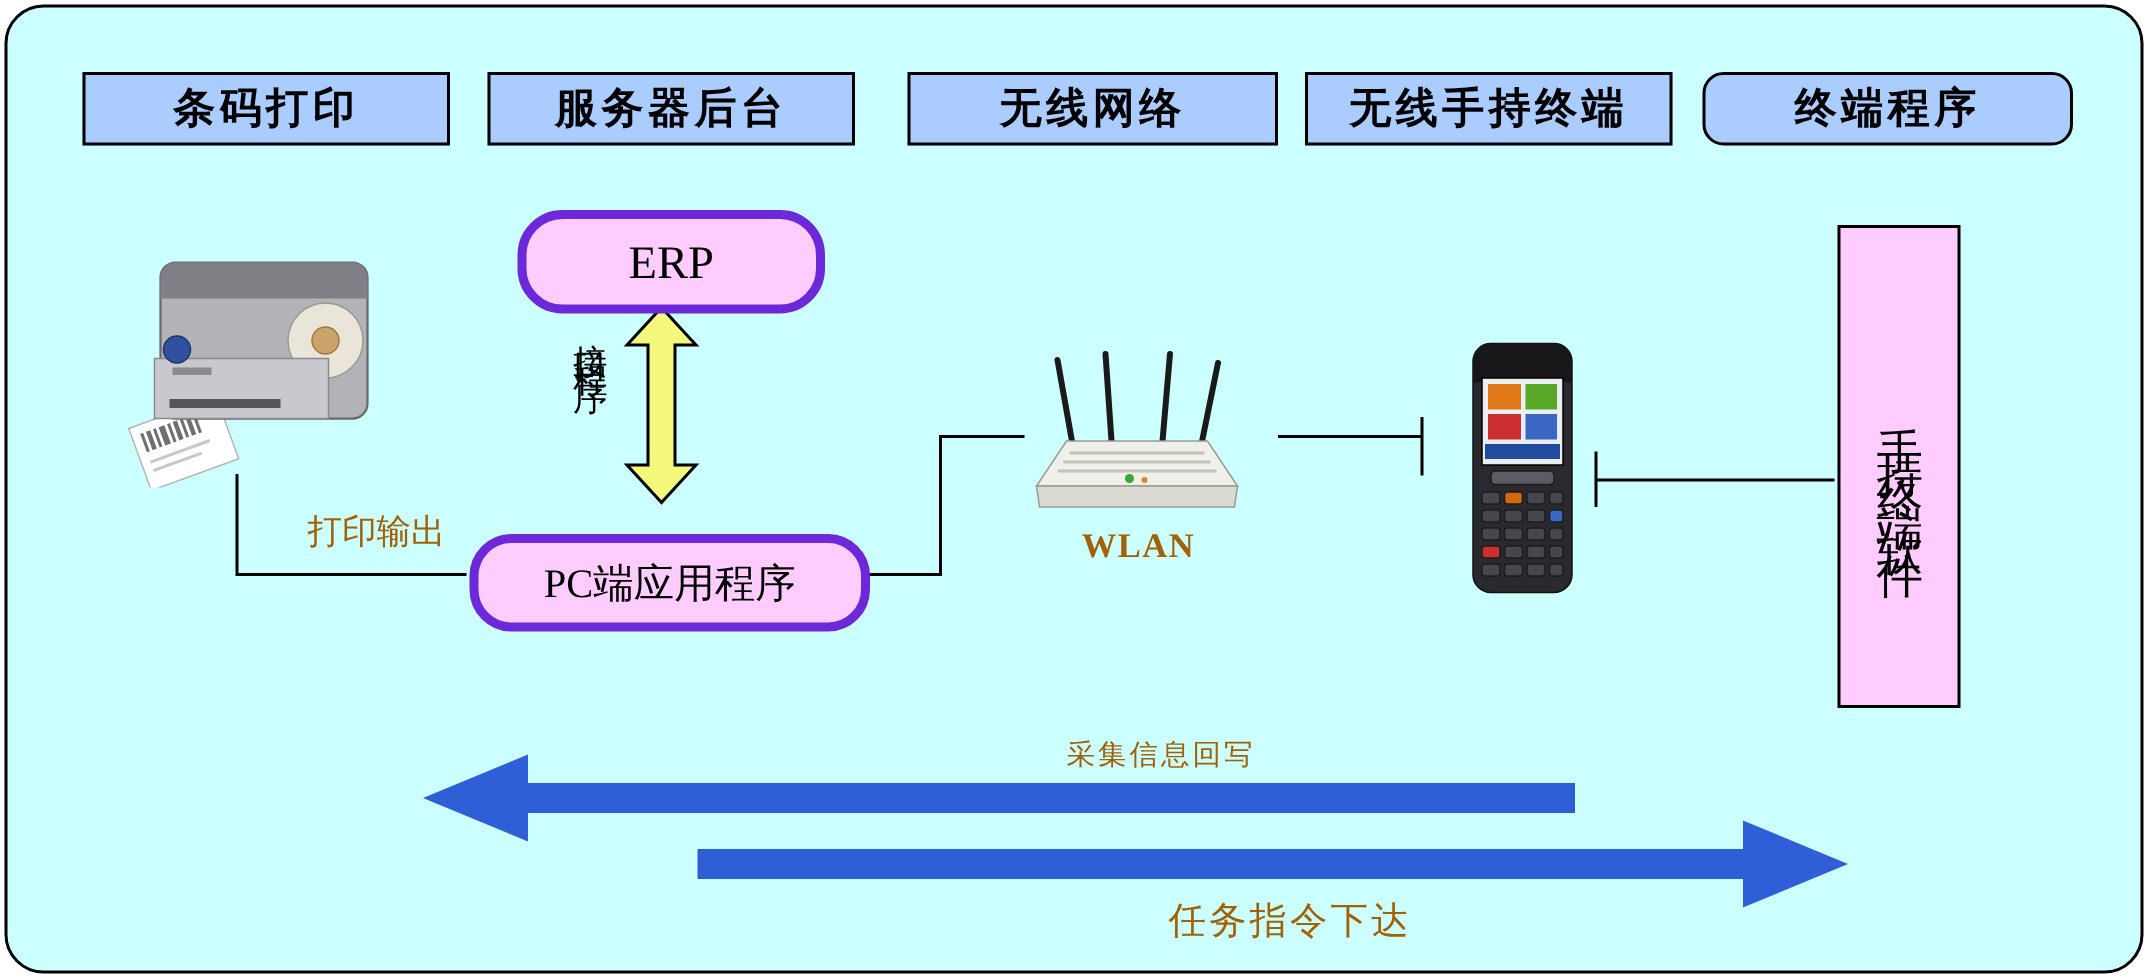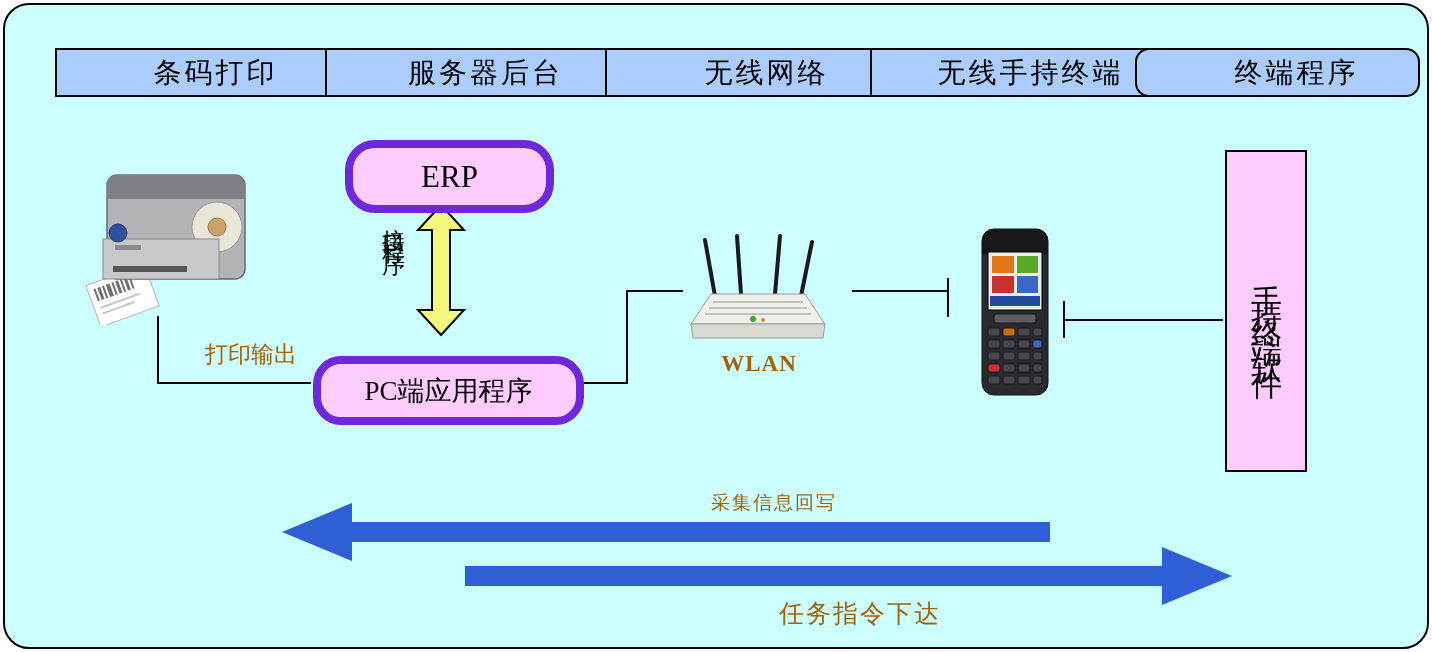--- a/index.html
+++ b/index.html
@@ -9,24 +9,24 @@
     overflow:hidden; background:#ffffff;
   }
   .board {
     position:absolute; left:3px; top:3px; width:1422px; height:642px;
     background:#CCFFFF; border:2px solid #000; border-radius:26px;
   }
   .overlay { position:absolute; left:0; top:0; z-index:1; }
   .hdr {
     position:absolute; top:48px; height:45px; line-height:45px;
     background:#AACCFF; border:2px solid #000; text-align:center;
-    font-size:28px; font-weight:normal; letter-spacing:3px; color:#000; z-index:2;padding-left:38px;
+    font-size:28px; font-weight:bold; letter-spacing:3px; color:#000; z-index:2;
   }
   .pill {
-    position:absolute; background:#FFCCFF; border:8px solid #6d28d9;
+    position:absolute; background:#FFCCFF; border:6px solid #6d28d9;
     display:flex; align-items:center; justify-content:center;
     color:#000; z-index:2;
   }
   .erp { left:345px; top:140px; width:193px; height:57px; border-radius:30px; font-size:31px; }
   .pcapp { left:313px; top:356px; width:255px; height:53px; border-radius:28px; font-size:27px;font-family:Liberation Serif, serif; }
   .softbox {
     position:absolute; left:1225px; top:150px; width:78px; height:318px;
     background:#FFCCFF; border:2px solid #000;
     display:flex; align-items:center; justify-content:center; z-index:2;
   }

